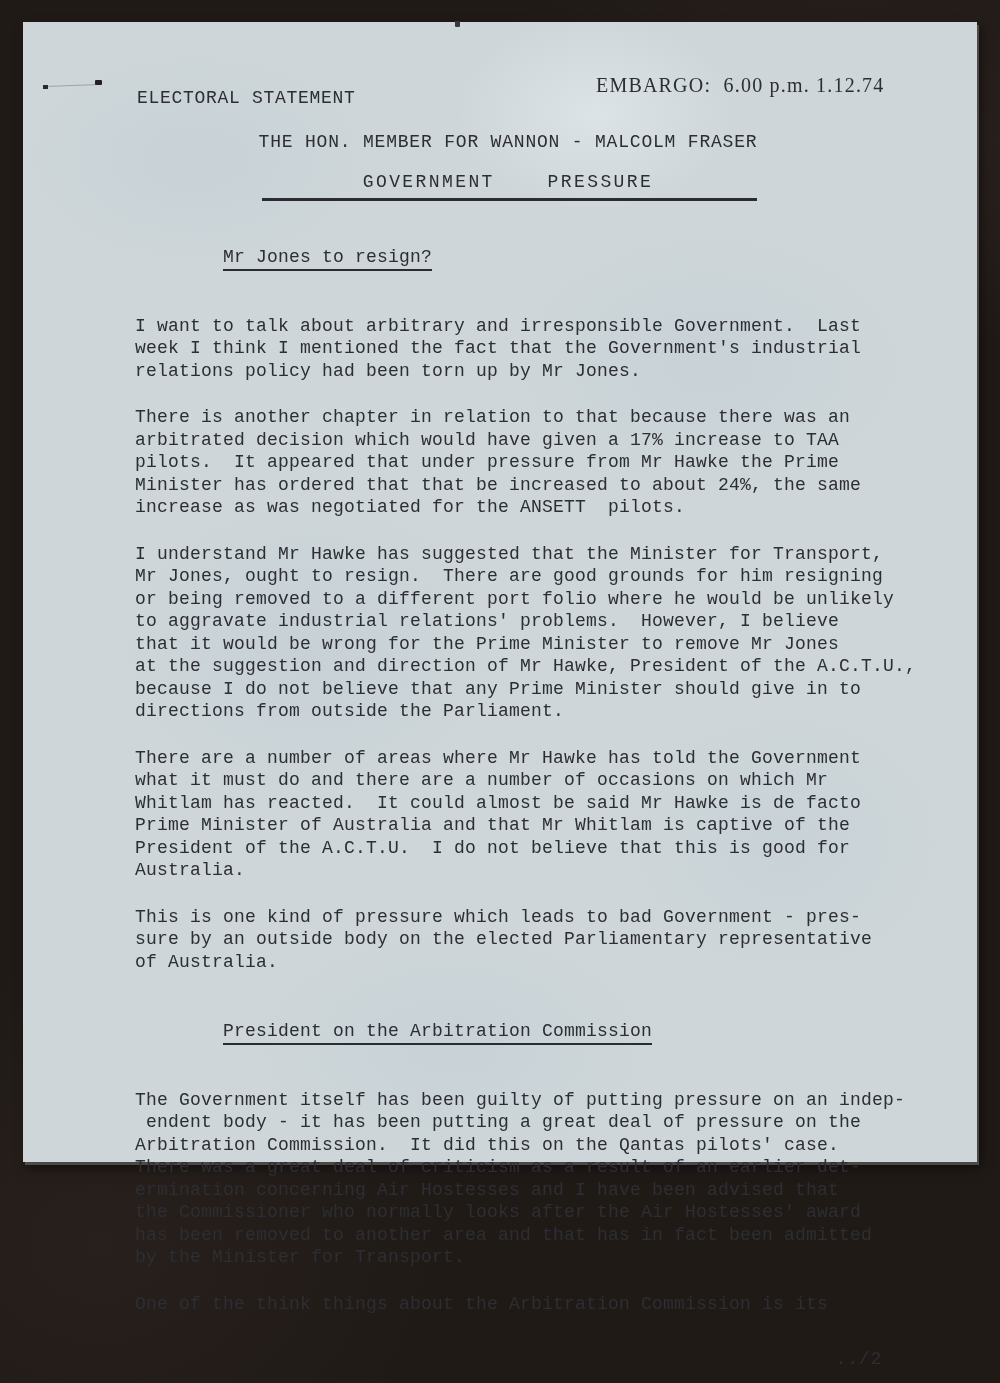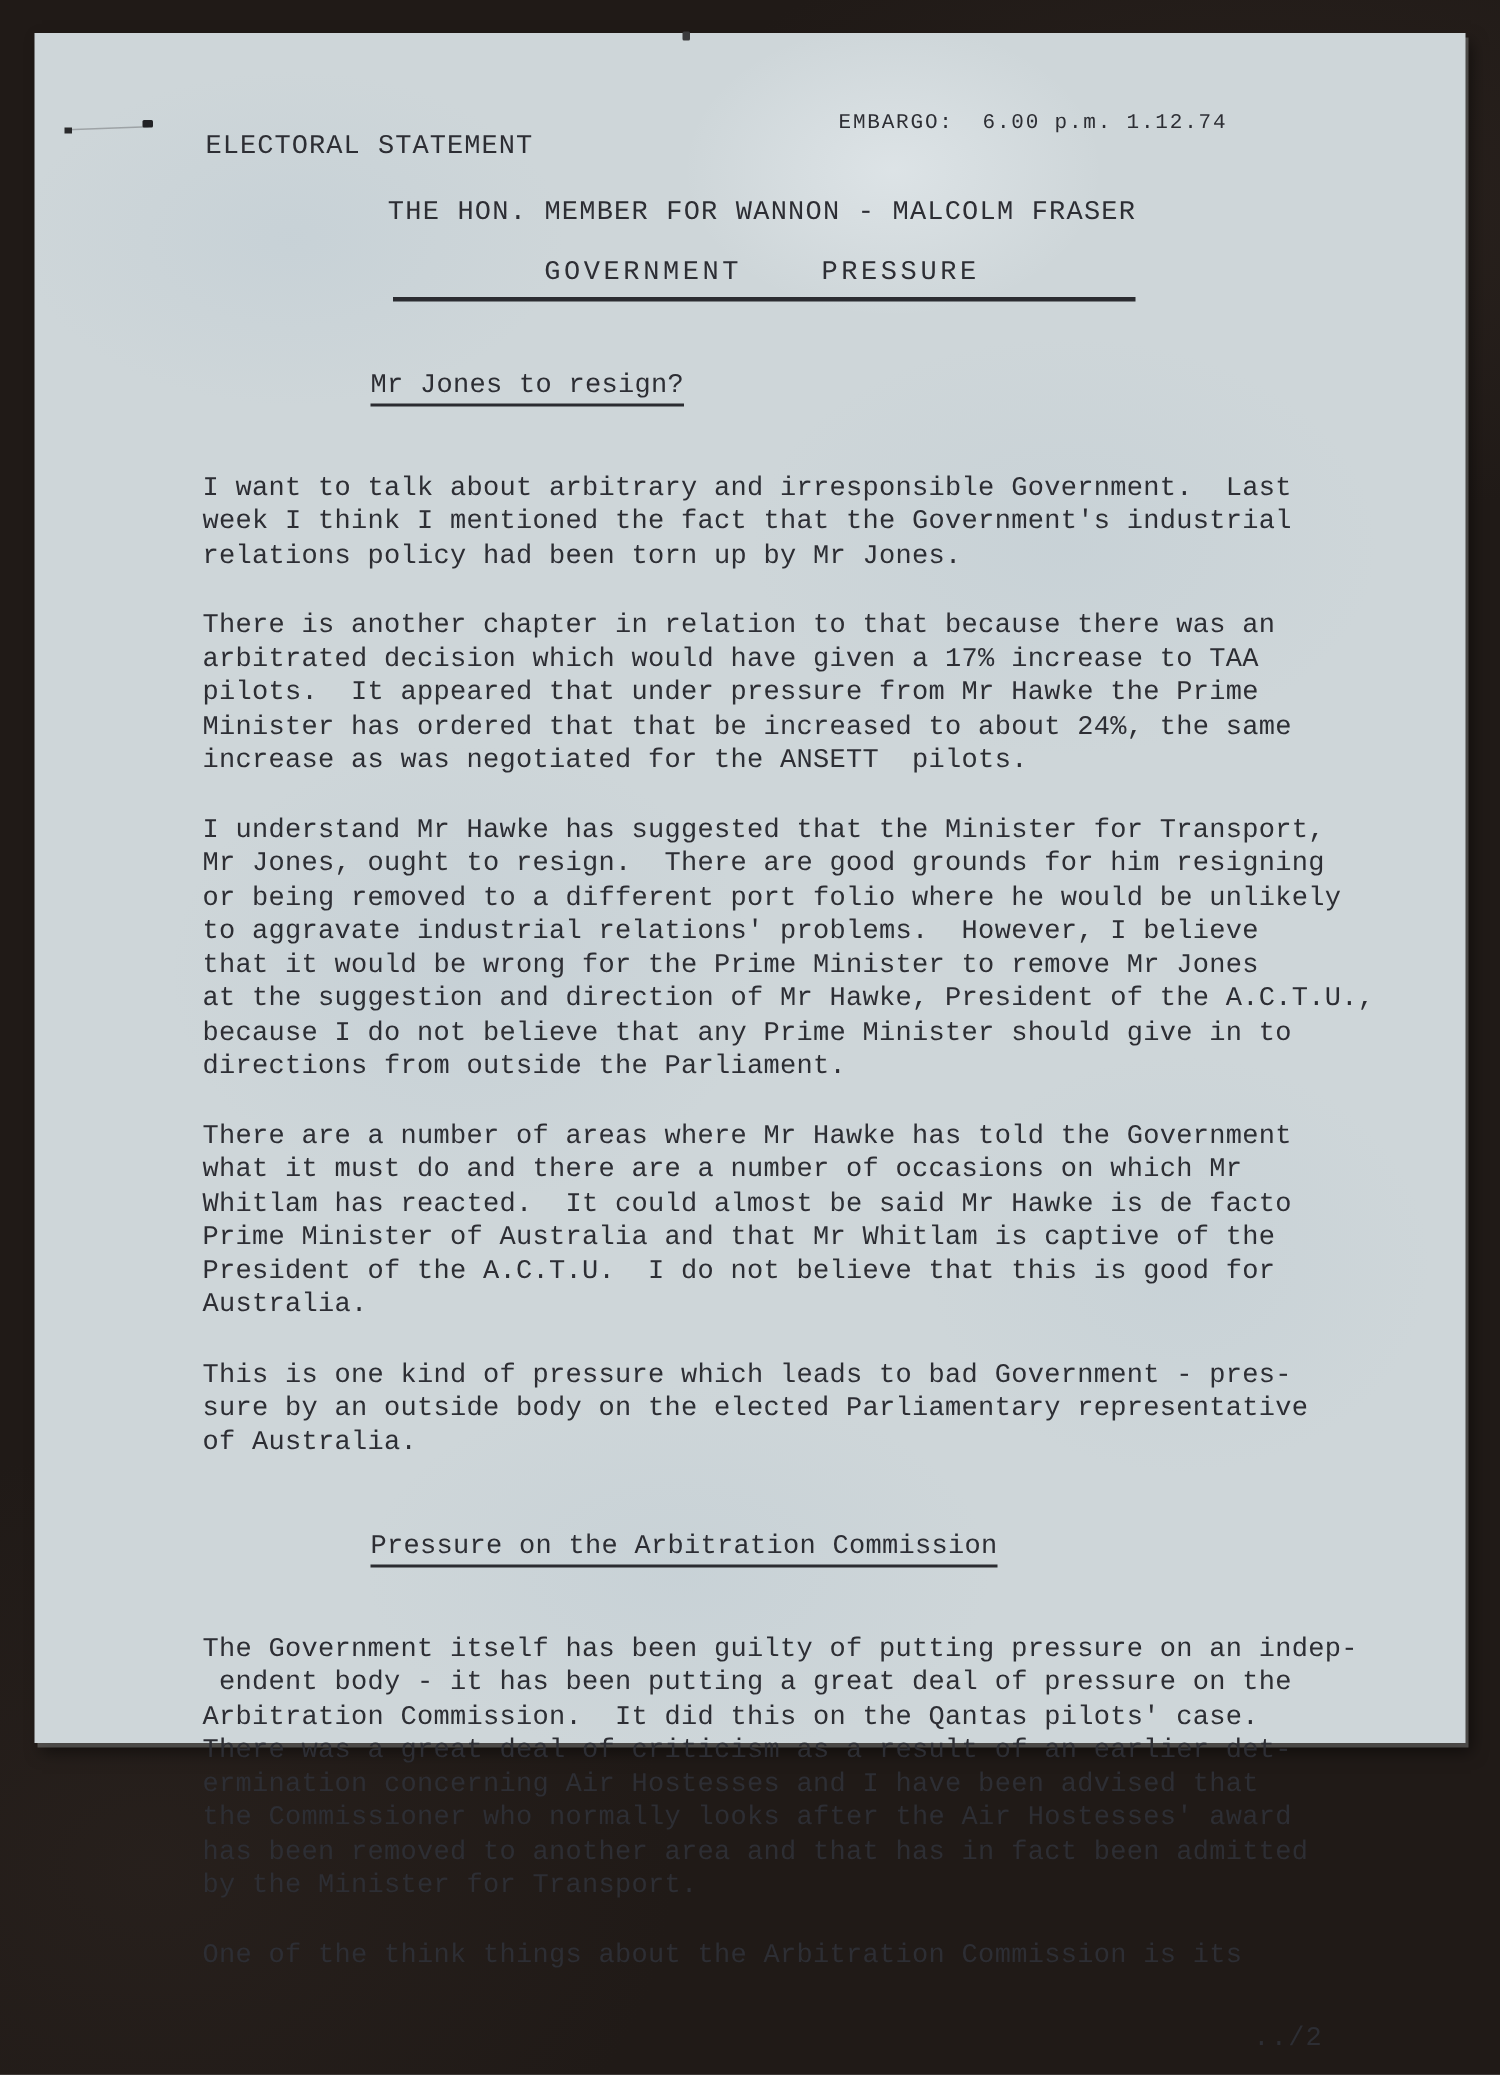--- a/index.html
+++ b/index.html
@@ -38,25 +38,26 @@
   .hdr-left {
     position: absolute;
     left: 114px;
     top: 66px;
     font-size: 18px;
     letter-spacing: 0.7px;
     white-space: pre;
   }
   .hdr-right {
     position: absolute;
-    left: 536px;
+    left: 573px;
     top: 52px;
-    font-size: 14px;
+    font-size: 20px;
     letter-spacing: 1.2px;
     white-space: pre;
+    font-family: Liberation Serif, serif;
   }
   .title-wrap {
     position: absolute;
     left: 0;
     top: 110px;
     width: 100%;
     text-align: center;
   }
   .title-l1 {
     font-size: 18px;
@@ -90,21 +91,20 @@
   .block {
     font-size: 18px;
     letter-spacing: 0.2px;
     line-height: 22.5px;
     white-space: pre;
     margin: 0 0 24px 0;
   }
   .heading .u {
     border-bottom: 2.5px solid #2b2c31;
     padding-bottom: 2px;
-    margin-left: 24px;
   }
   .pager {
     font-size: 18px;
     letter-spacing: 0.8px;
     text-align: right;
     padding-right: 98px;
     margin-top: 34px;
     white-space: pre;
   }
   .ink-mark {
@@ -205,21 +205,21 @@
 Whitlam has reacted.  It could almost be said Mr Hawke is de facto
 Prime Minister of Australia and that Mr Whitlam is captive of the
 President of the A.C.T.U.  I do not believe that this is good for
 Australia.</div>
 
       <div class="block para">This is one kind of pressure which leads to bad Government - pres-
 sure by an outside body on the elected Parliamentary representative
 of Australia.</div>
 
       <div class="block heading">
-        <span class="u">Pressure on the Arbitration Commission</span>
+        <span class="u">President on the Arbitration Commission</span>
       </div>
 
       <div class="block para">The Government itself has been guilty of putting pressure on an indep-
  endent body - it has been putting a great deal of pressure on the
 Arbitration Commission.  It did this on the Qantas pilots' case.
 There was a great deal of criticism as a result of an earlier det-
 ermination concerning Air Hostesses and I have been advised that
 the Commissioner who normally looks after the Air Hostesses' award
 has been removed to another area and that has in fact been admitted
 by the Minister for Transport.</div>

